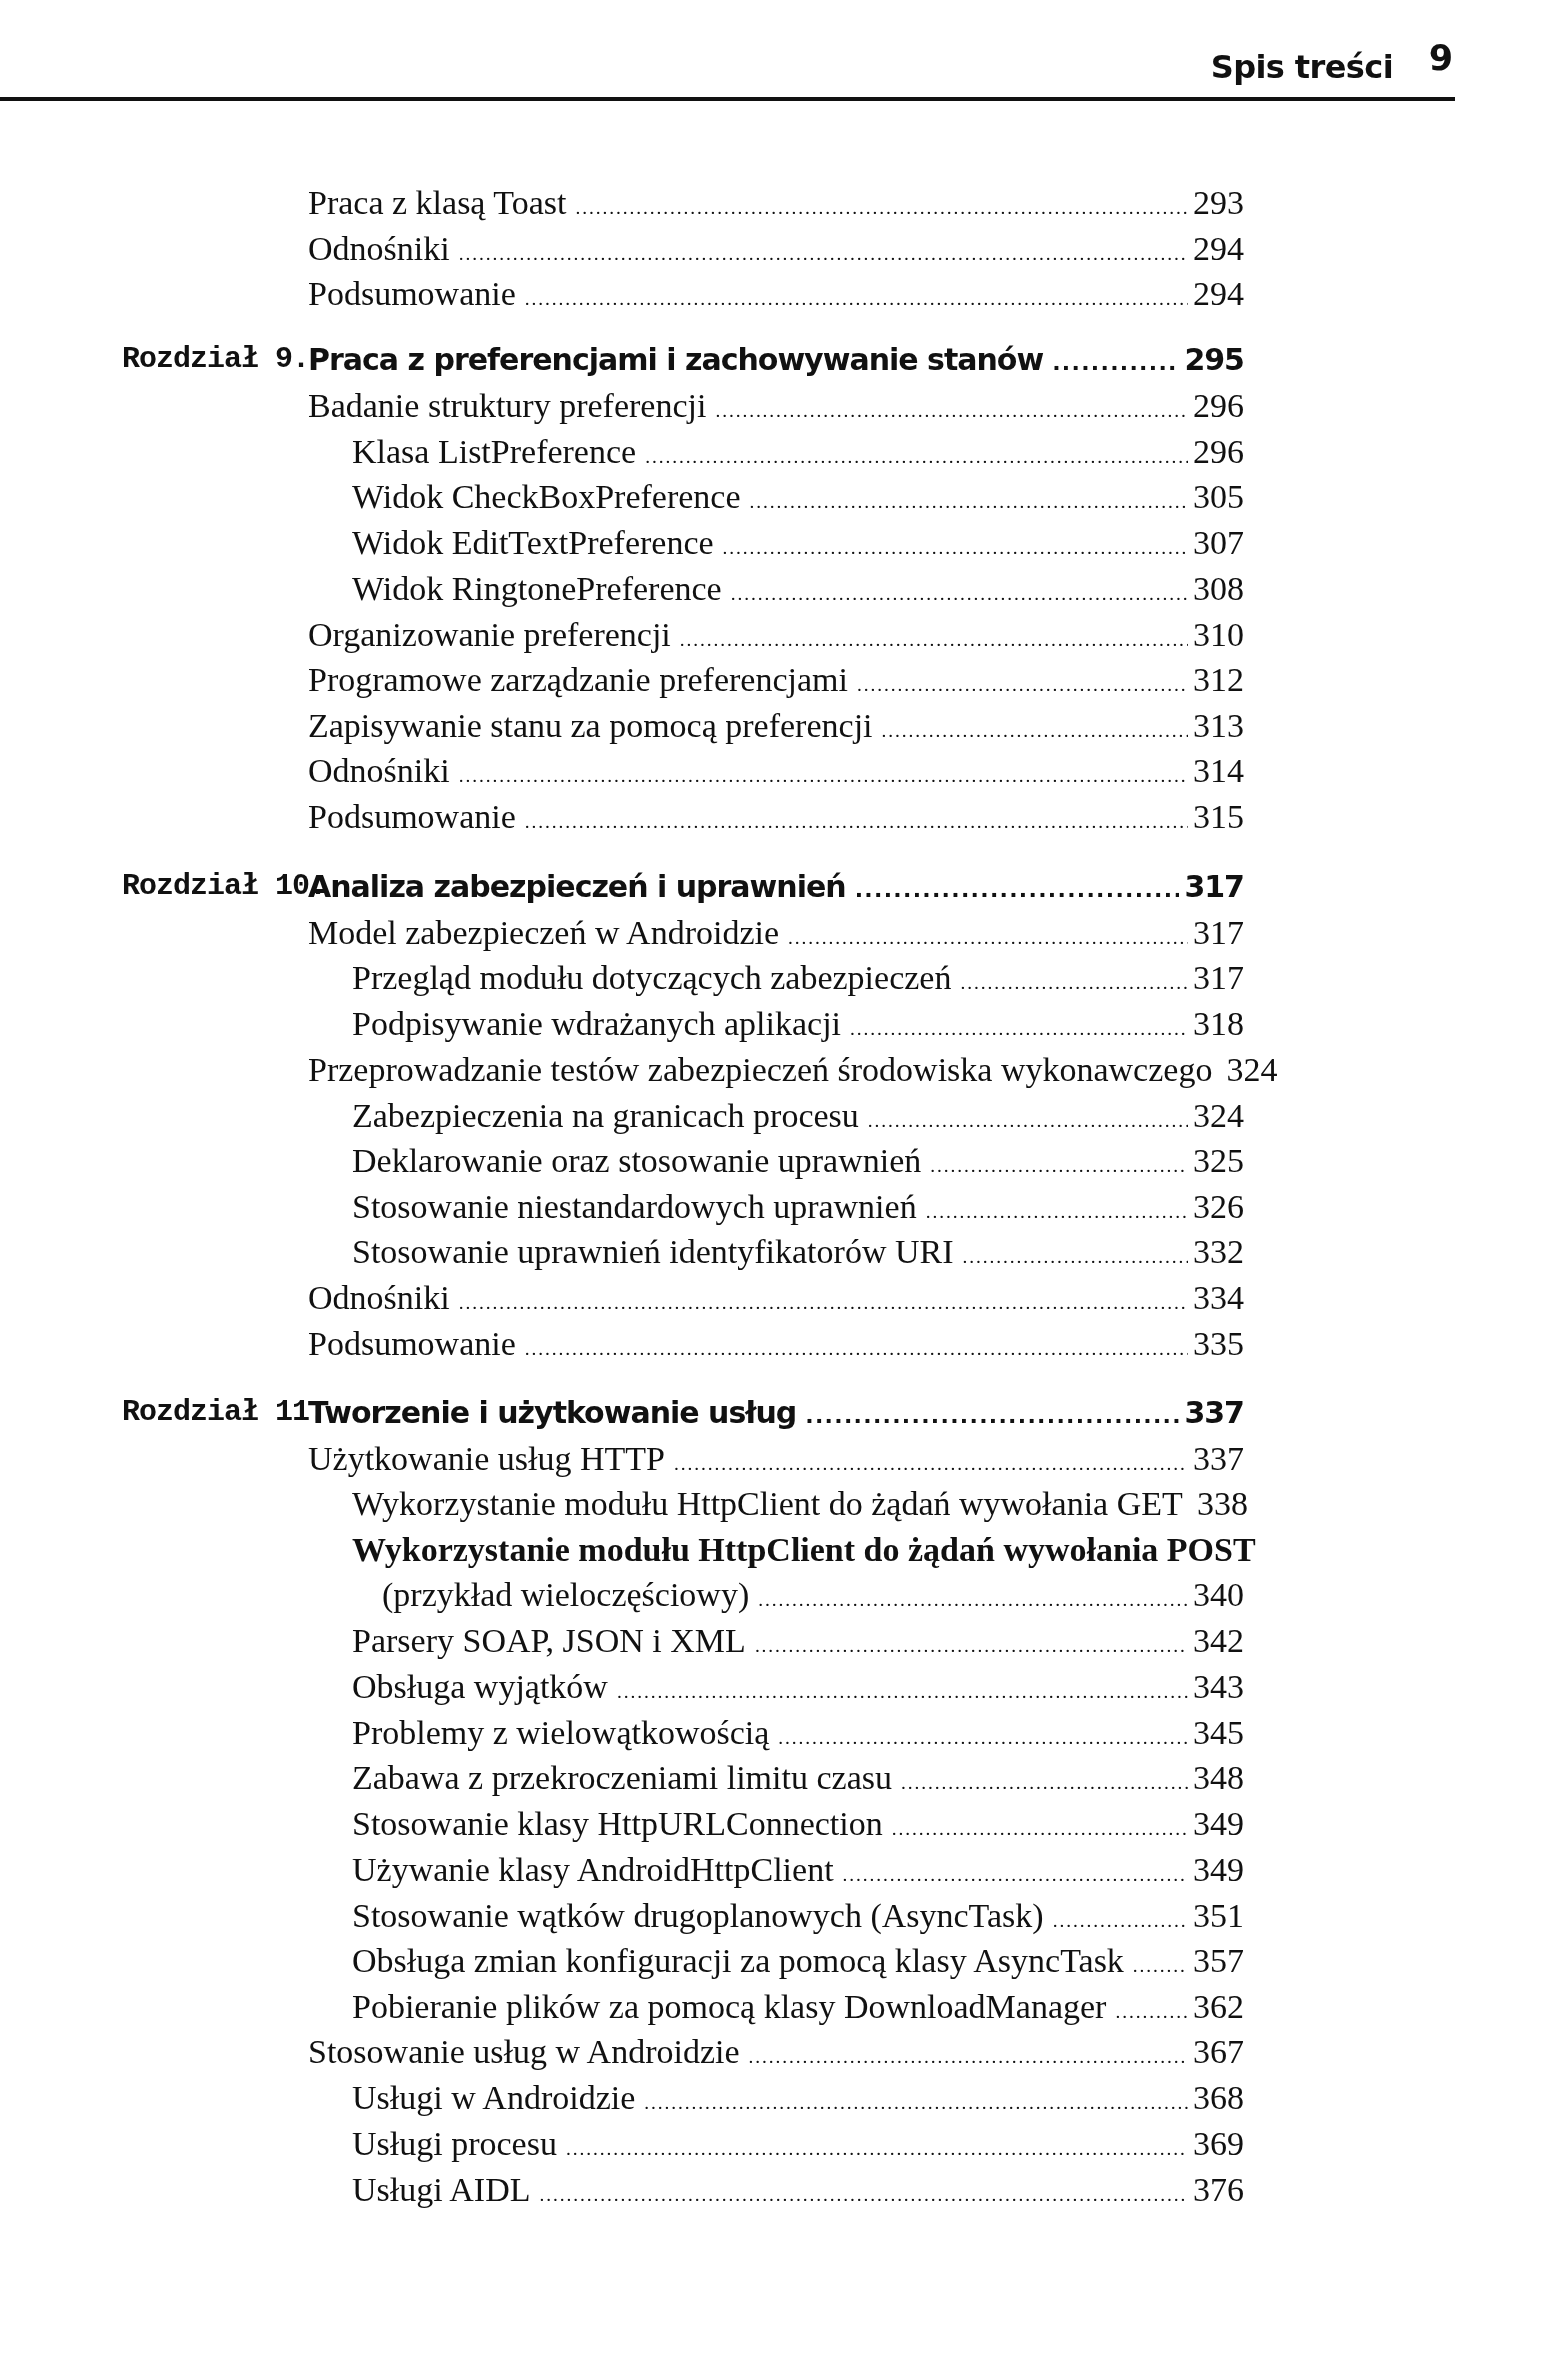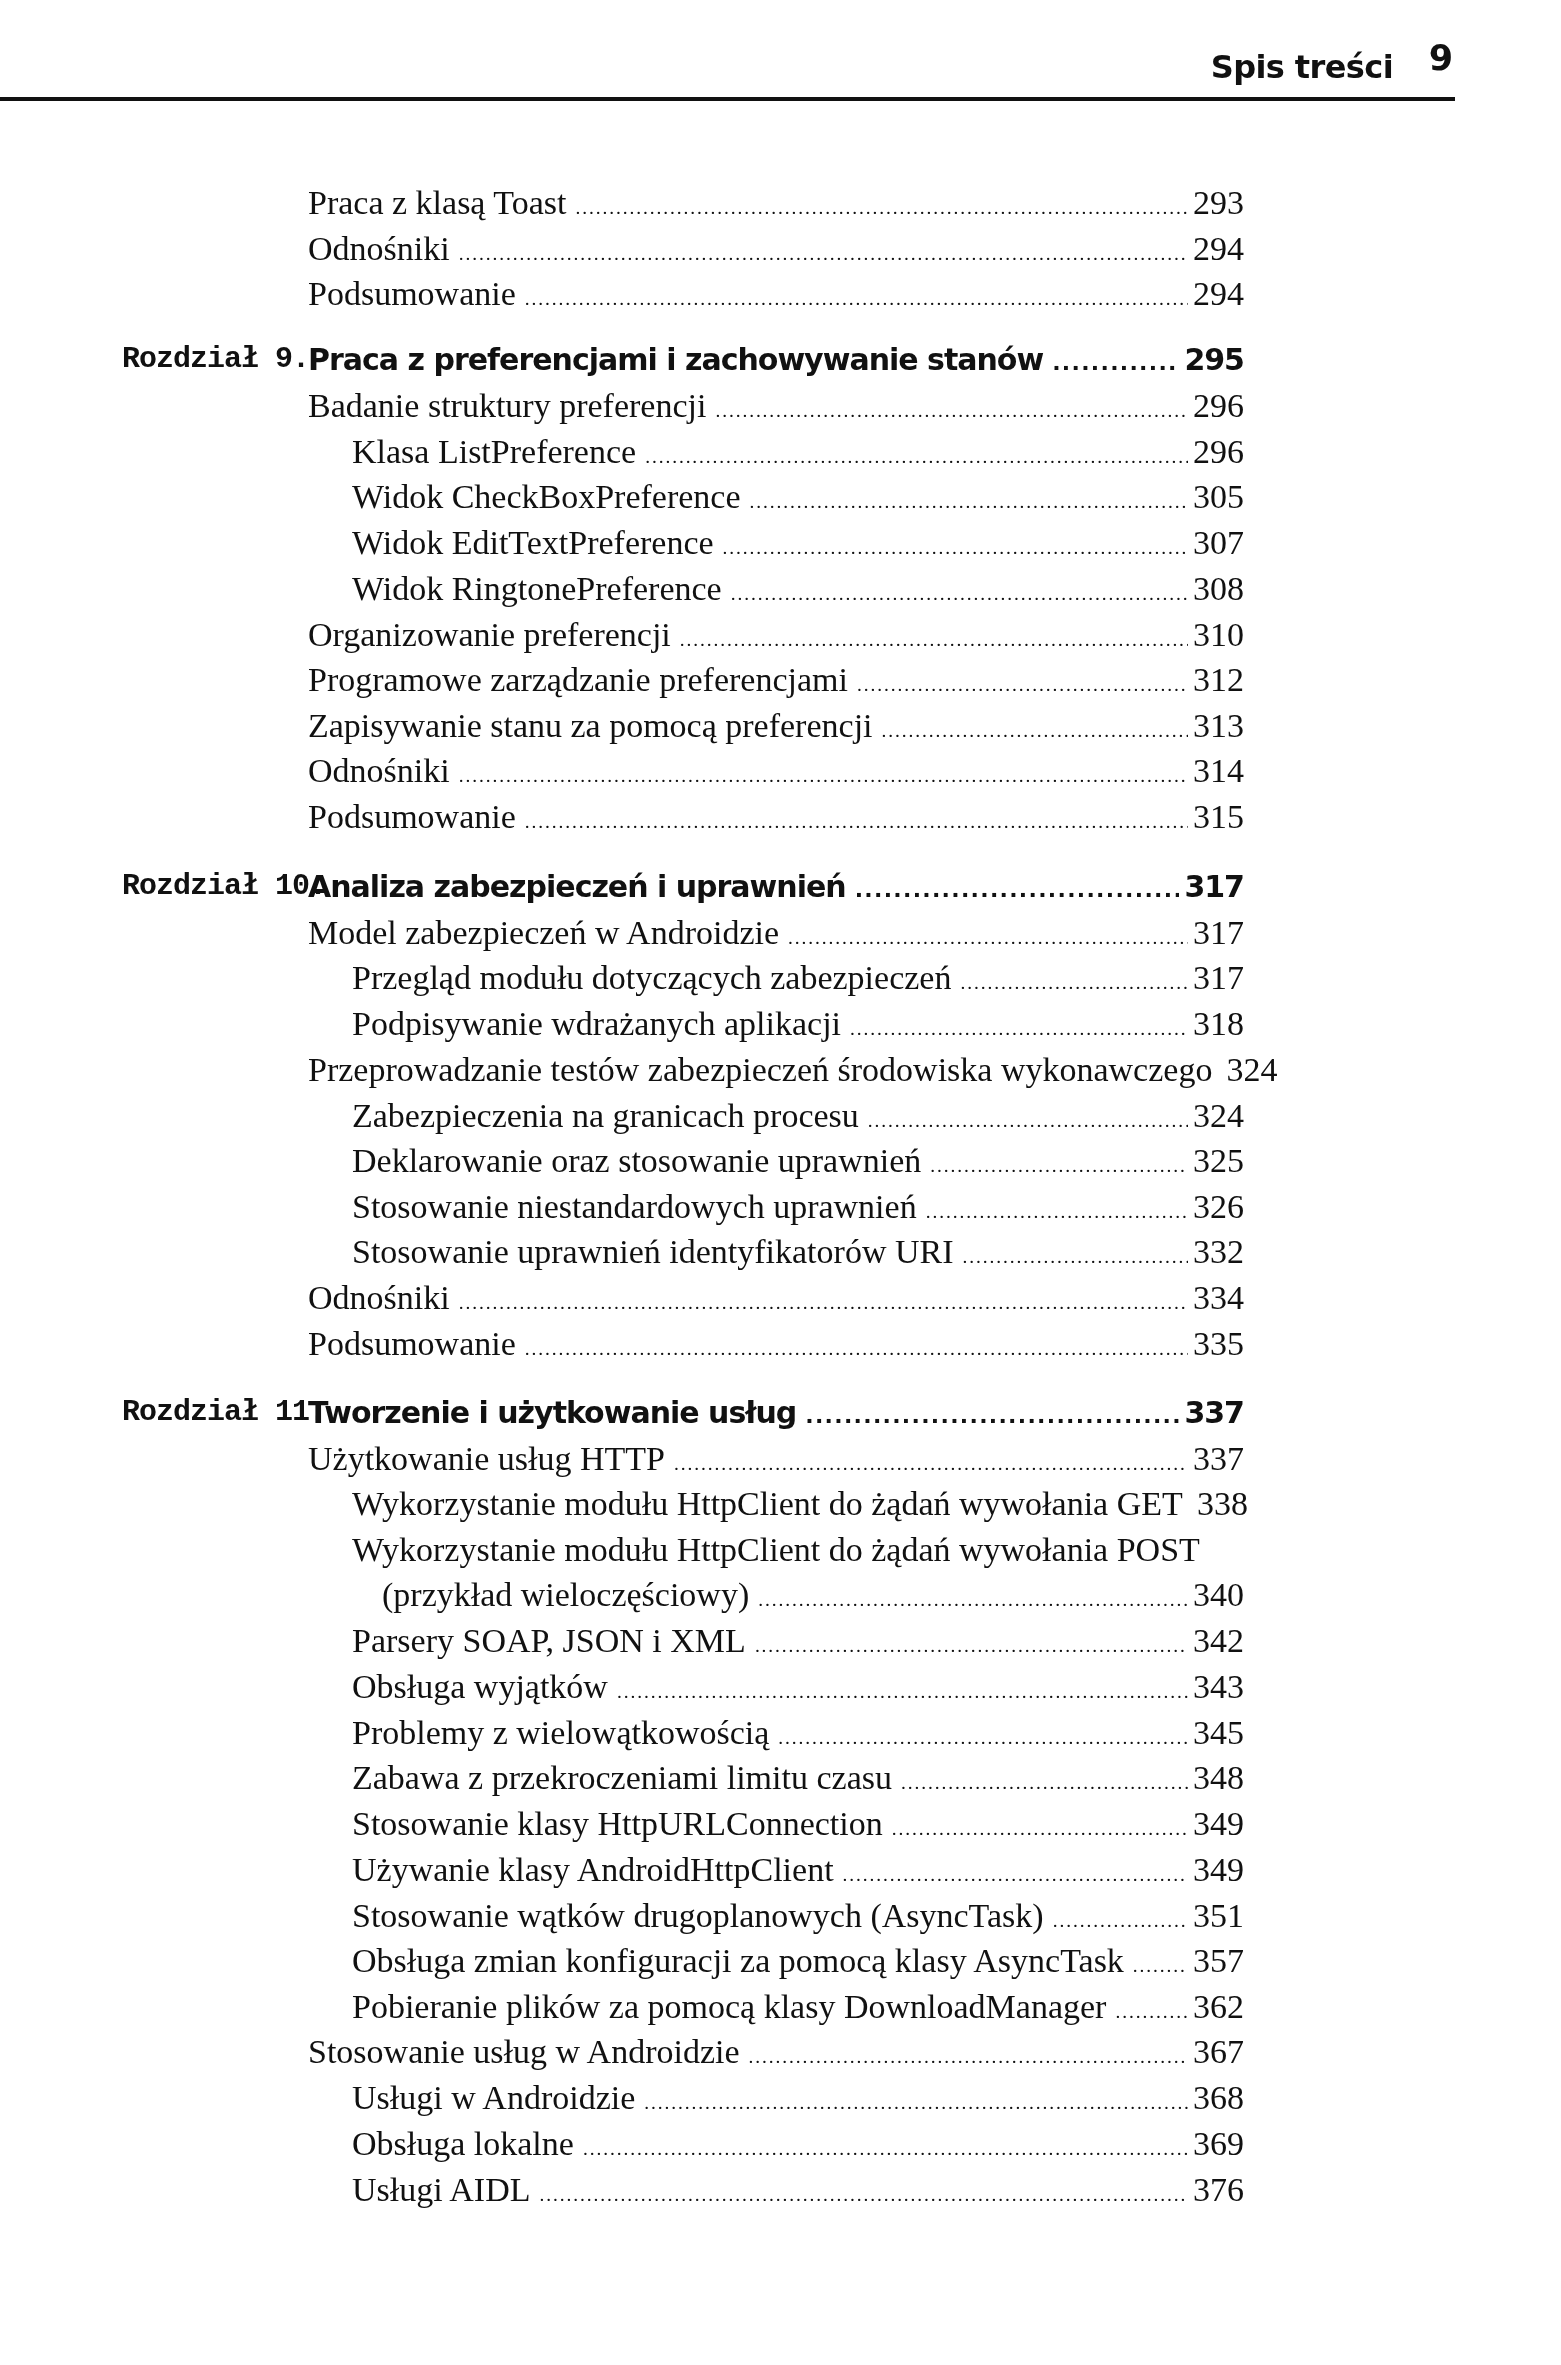--- a/index.html
+++ b/index.html
@@ -12,21 +12,21 @@
   .toc { position:absolute; left:0; top:0; width:1562px; }
   .row { position:absolute; left:0; width:1360px; height:45px; }
   .entry { position:absolute; display:flex; align-items:baseline; right:116px; font-family:"Liberation Serif", serif; font-size:34px; line-height:39px; }
   .entry .title { white-space:nowrap; padding-right:9px; }
   .entry .leader { flex:1; overflow:hidden; white-space:nowrap; letter-spacing:1.9px; font-size:19.4px; }
   .entry .leader::before { content:"........................................................................................................................................................................................................................................................"; }
   .entry .page { padding-left:5.2px; white-space:nowrap; }
   .lvl1 { left:308px; }
   .lvl2 { left:352px; }
   .lvl2w { left:382px;justify-content:space-between; }
-  .plain { position:absolute; left:352px; font-family:"Liberation Serif", serif; font-size:34px; line-height:39px; white-space:nowrap; }
+  .plain { position:absolute; left:352px; font-family:"Liberation Serif", serif; font-size:34px; line-height:39px; white-space:nowrap;font-weight:bold; }
   .chapter .entry { left:308px; font-family:"DejaVu Sans", sans-serif; font-weight:bold; font-size:30px; letter-spacing:-1px; }
   .chapter .entry .leader { font-size:22px; letter-spacing:1.3px; }
   .ch-label { position:absolute; left:122px; font-family:Liberation Mono, monospace; font-weight:bold; font-size:30px; line-height:39px; letter-spacing:-1px; white-space:nowrap; }
 </style>
 </head>
 <body>
 
 <div class="running-header">
   <span class="rh-title">Spis treści</span>
   <span class="rh-page">9</span>
@@ -319,21 +319,21 @@
     </div>
   <div class="row" style="top:2078px">
       <div class="entry lvl2">
         <span class="title">Usługi w Androidzie</span>
         <span class="leader"></span>
         <span class="page">368</span>
       </div>
     </div>
   <div class="row" style="top:2124px">
       <div class="entry lvl2">
-        <span class="title">Obsługa lokalne</span>
+        <span class="title">Usługi procesu</span>
         <span class="leader"></span>
         <span class="page">369</span>
       </div>
     </div>
   <div class="row" style="top:2170px">
       <div class="entry lvl2">
         <span class="title">Usługi AIDL</span>
         <span class="leader"></span>
         <span class="page">376</span>
       </div>

